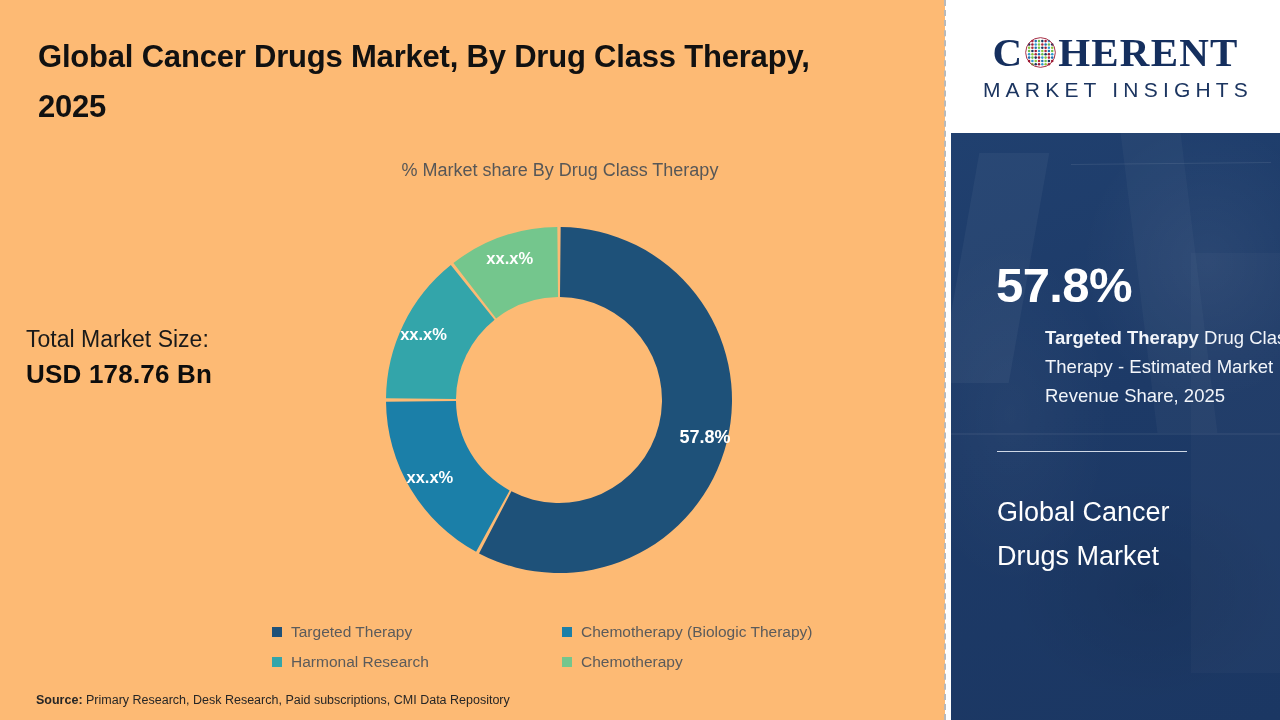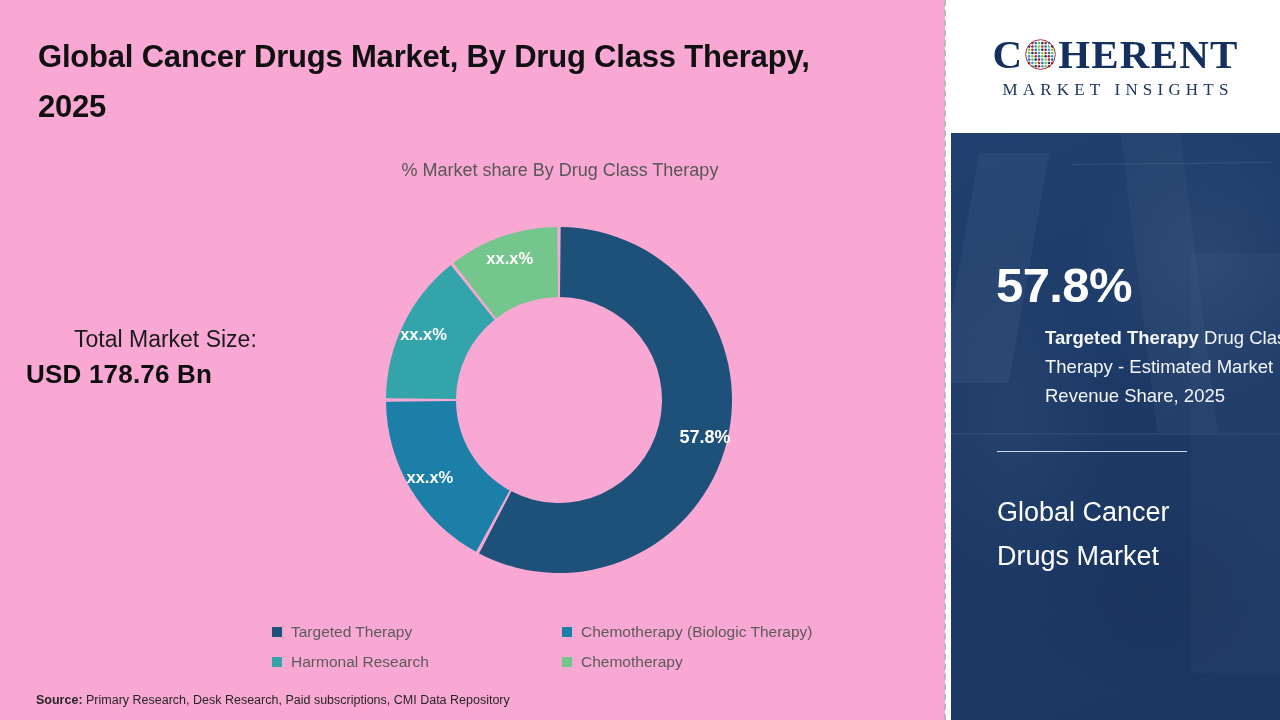--- a/index.html
+++ b/index.html
@@ -13,21 +13,21 @@
     position: relative;
     width: 1280px; height: 720px;
     background: #ffffff;
   }
 
   
   #main-panel {
     position: absolute;
     left: 0; top: 0;
     width: 945px; height: 720px;
-    background: #f9a8d4;
+    background: #fdba74;
   }
 
   #page-title {
     position: absolute;
     left: 38px; top: 32px;
     width: 800px;
     font-size: 31px;
     font-weight: bold;
     line-height: 50px;
     color: #111111;
@@ -46,21 +46,20 @@
   
   #market-size-block {
     position: absolute;
     left: 26px; top: 322px;
     width: 300px;
   }
   #market-size-label {
     font-size: 23px;
     color: #1a1a1a;
     line-height: 34px;
-    margin-left: 48px;
   }
   #market-size-value {
     font-size: 26px;
     font-weight: bold;
     color: #0d0d0d;
     line-height: 36px;
     letter-spacing: 0.2px;
   }
 
   
@@ -146,22 +145,22 @@
     line-height: 1;
   }
   #logo-globe {
     width: 33px; height: 33px;
     margin: 0 1px;
     display: inline-block;
     vertical-align: middle;
   }
   #logo-tagline {
     margin-top: 5px;
-    font-family: Liberation Serif, serif;
-    font-size: 17px;
+    font-family: Liberation Sans, sans-serif;
+    font-size: 21px;
     color: #1c3560;
     letter-spacing: 5.2px;
     padding-left: 5px;
   }
 
   #sidebar-body {
     position: absolute;
     left: 0; top: 133px;
     width: 329px; height: 587px;
     background:

